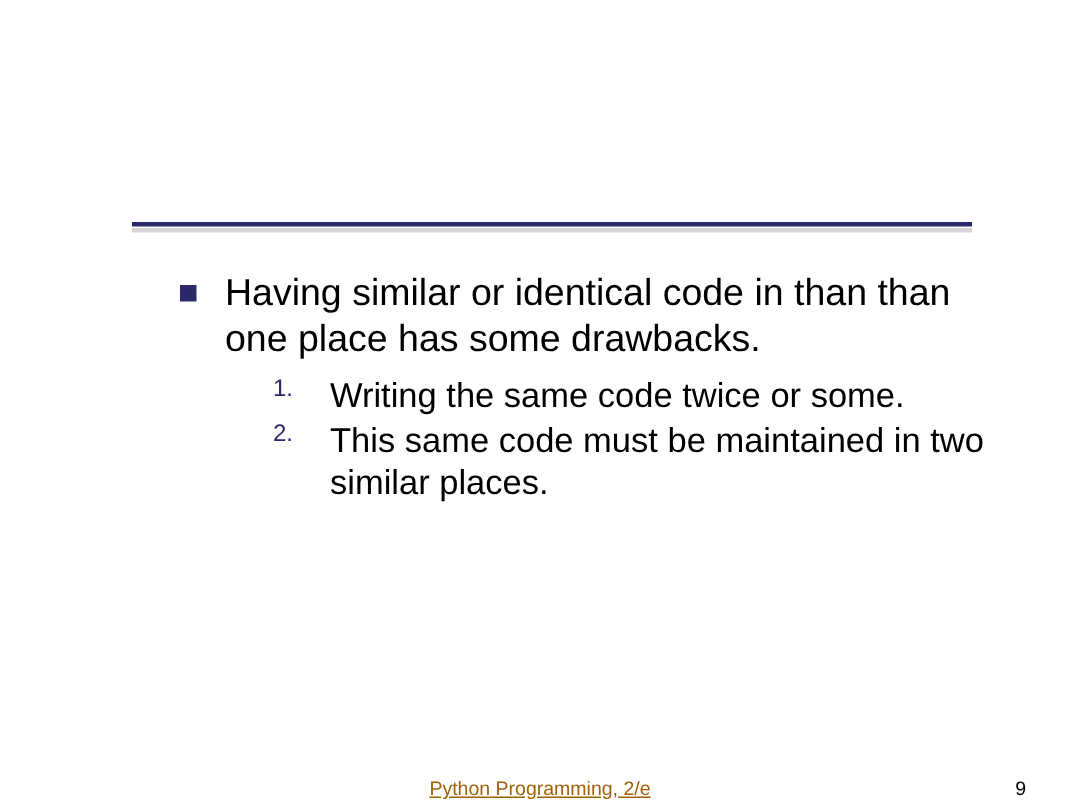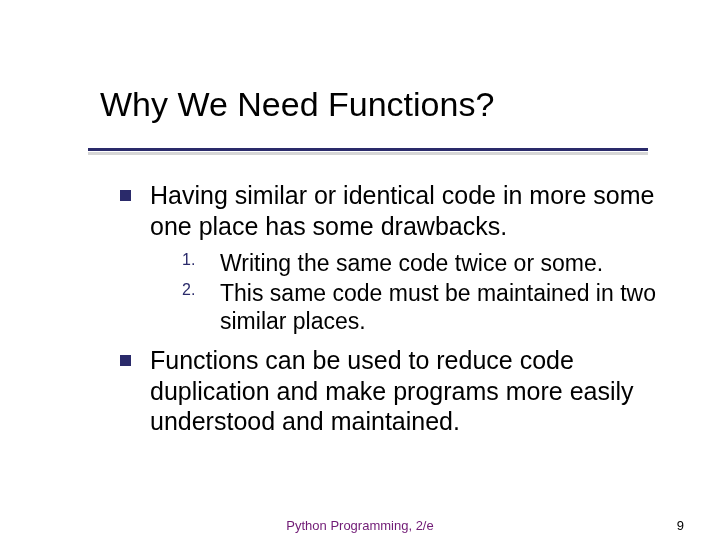--- a/index.html
+++ b/index.html
@@ -11,54 +11,47 @@
   .underline::after { content: ""; position: absolute; left: 0; bottom: -4px; width: 560px; height: 3px; background: #d6d6d6; }
   .body { position: absolute; top: 180px; left: 120px; width: 560px; }
   .l1 { position: relative; padding-left: 30px; margin-bottom: 8px; }
   .l1 .bullet { position: absolute; left: 0; top: 10px; width: 11px; height: 11px; background: #2a2a6a; }
   .l1 .text { font-size: 25px; line-height: 1.22; }
   .l2-group { padding-left: 62px; margin-top: 6px; margin-bottom: 10px; }
   .l2 { position: relative; padding-left: 38px; margin-bottom: 2px; }
   .l2 .num { position: absolute; left: 0; top: 2px; font-size: 16px; color: #2a2a6a; font-family: Verdana, Geneva, sans-serif; }
   .l2 .text { font-size: 23px; line-height: 1.22; }
   .footer { position: absolute; bottom: 22px; left: 0; width: 720px; }
-  .footer-center { position: absolute; left: 50%; transform: translateX(-50%); font-size: 13px; color: #701a75; }
+  .footer-center { position: absolute; left: 50%; transform: translateX(-50%); font-size: 13px; color: #a16207; text-decoration: underline; }
   .footer-right { position: absolute; right: 36px; font-size: 13px; color: #000; }
 </style>
 </head>
 <body>
 
 <div class="slide">
-  <div class="title-wrap">
-    <h1 class="title">Why We Need Functions?</h1>
-  </div>
   <div class="underline"></div>
 
   <div class="body">
 
     <div class="l1">
       <span class="bullet"></span>
-      <div class="text">Having similar or identical code in more some one place has some drawbacks.</div>
+      <div class="text">Having similar or identical code in than than one place has some drawbacks.</div>
     </div>
 
     <div class="l2-group">
       <div class="l2">
         <span class="num">1.</span>
         <div class="text">Writing the same code twice or some.</div>
       </div>
       <div class="l2">
         <span class="num">2.</span>
         <div class="text">This same code must be maintained in two similar places.</div>
       </div>
     </div>
 
-    <div class="l1">
-      <span class="bullet"></span>
-      <div class="text">Functions can be used to reduce code duplication and make programs more easily understood and maintained.</div>
-    </div>
 
   </div>
 
   <div class="footer">
     <div class="footer-center">Python Programming, 2/e</div>
     <div class="footer-right">9</div>
   </div>
 </div>
 
 </body></html>

